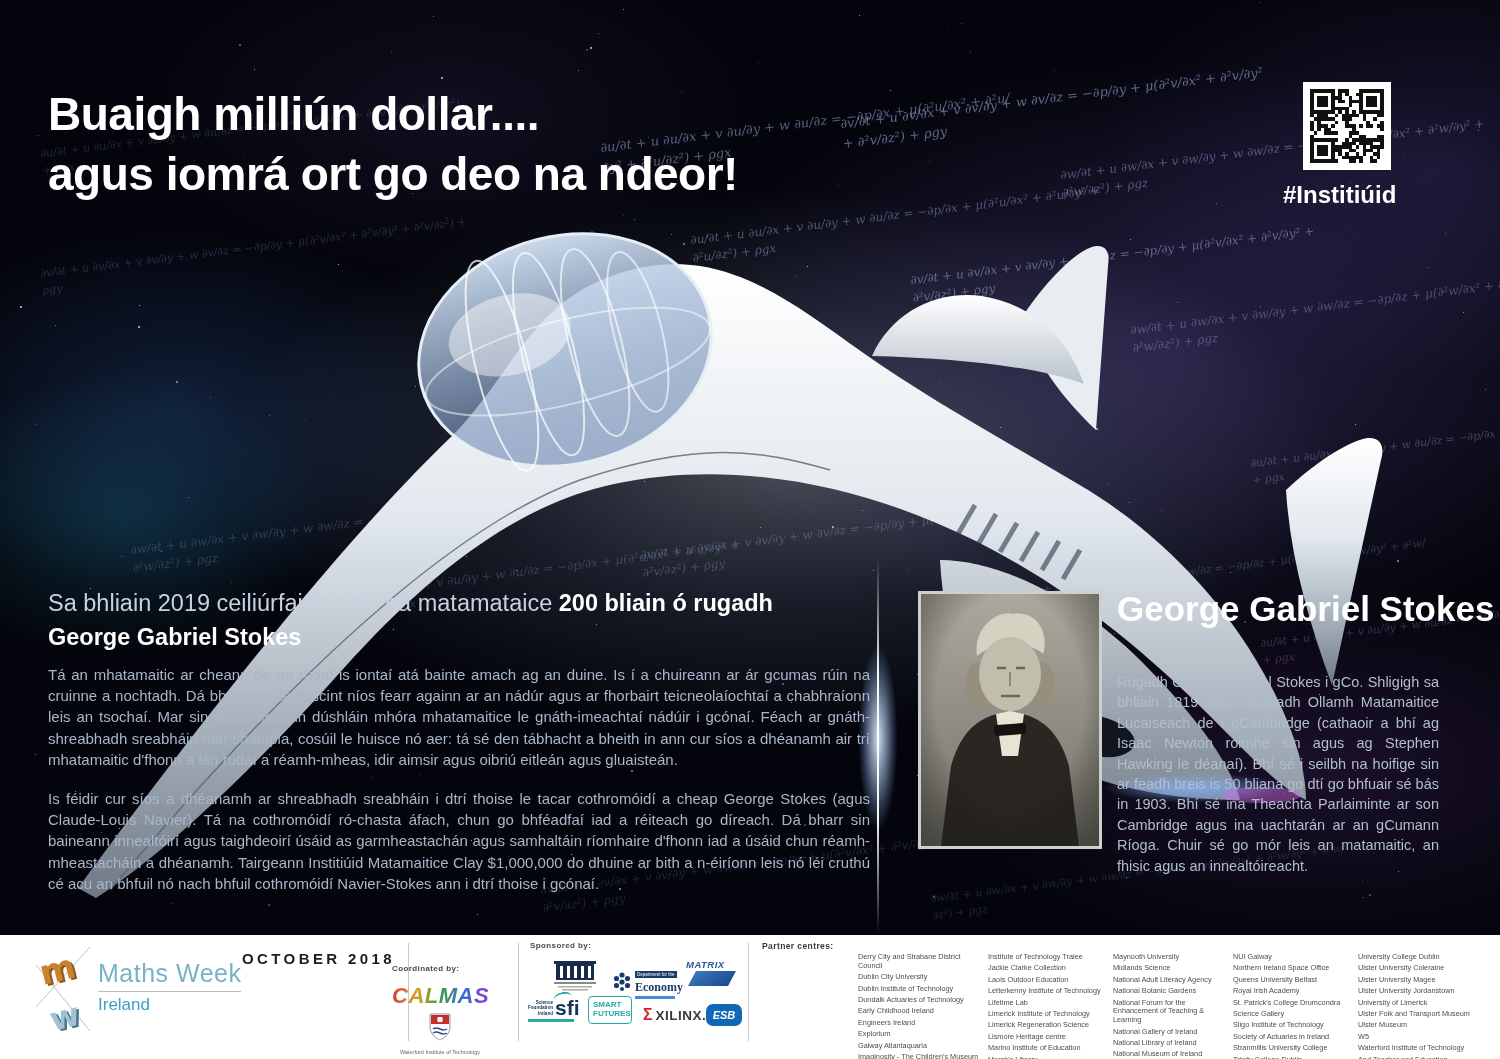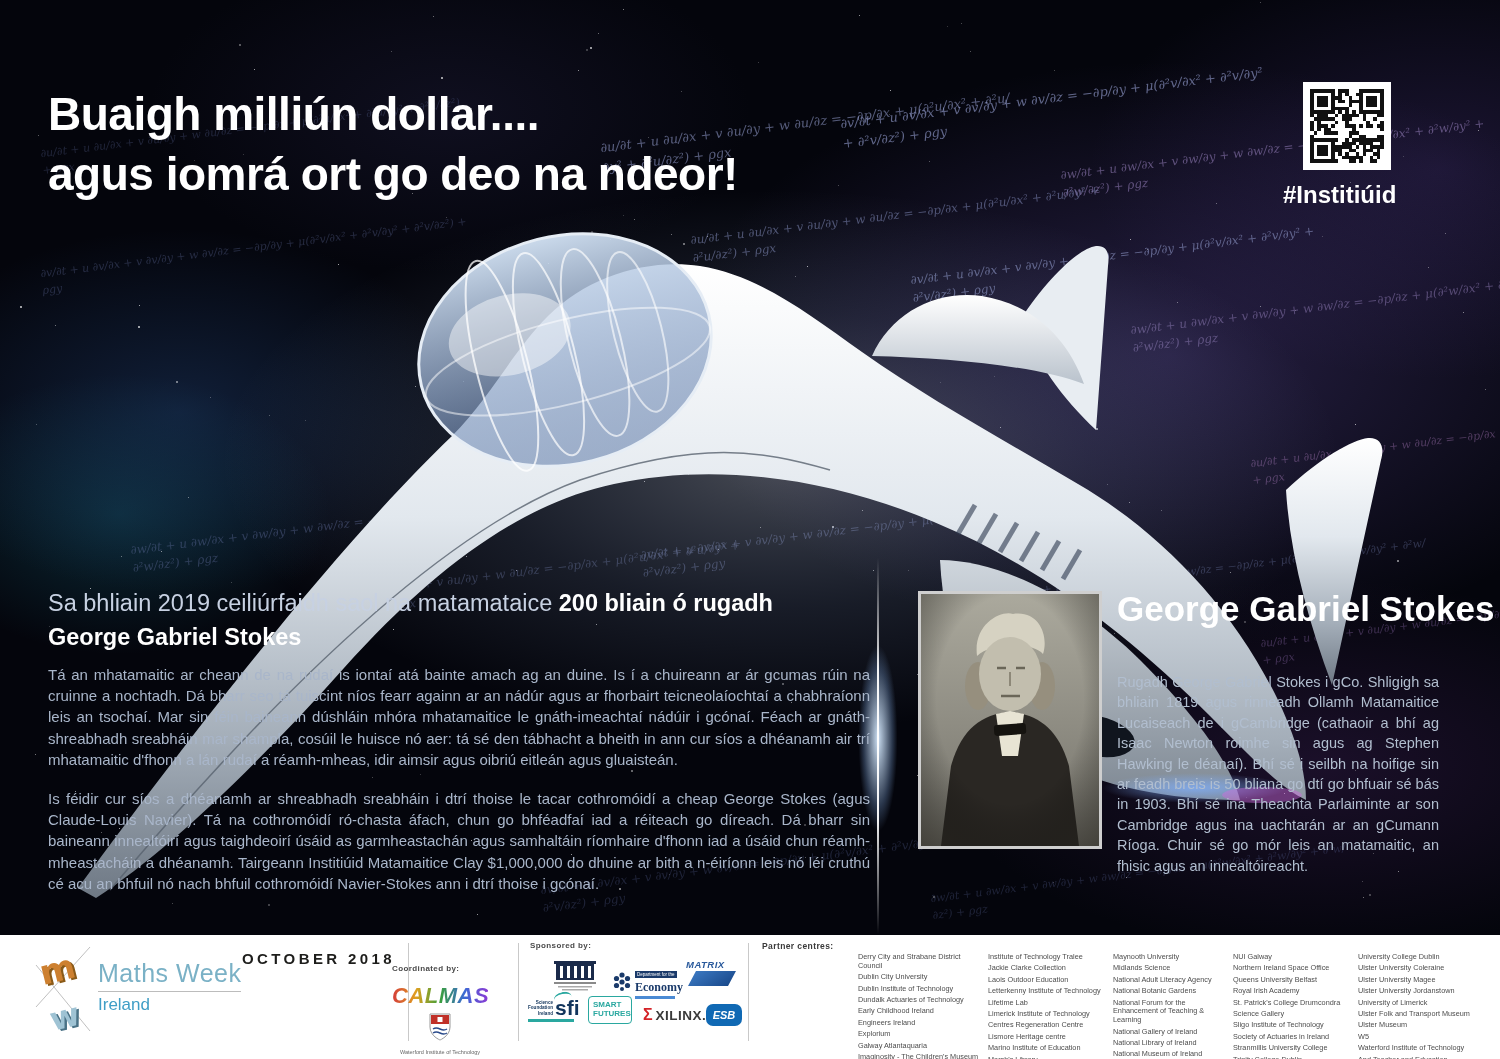--- a/index.html
+++ b/index.html
@@ -944,21 +944,21 @@
         <div>Galway Atlantaquaria</div>
         <div>Imaginosity - The Children's Museum</div>
       </div>
     <div class="pcol c3">
         <div>Institute of Technology Tralee</div>
         <div>Jackie Clarke Collection</div>
         <div>Laois Outdoor Education</div>
         <div>Letterkenny Institute of Technology</div>
         <div>Lifetime Lab</div>
         <div>Limerick Institute of Technology</div>
-        <div>Centres Regeneration Centre</div>
+        <div>Limerick Regeneration Science</div>
         <div>Lismore Heritage centre</div>
         <div>Marino Institute of Education</div>
         <div>Marsh's Library</div>
       </div>
     <div class="pcol c4">
         <div>Maynooth University</div>
         <div>Midlands Science</div>
         <div>National Adult Literacy Agency</div>
         <div>National Botanic Gardens</div>
         <div>National Forum for the Enhancement of Teaching &amp; Learning</div>

